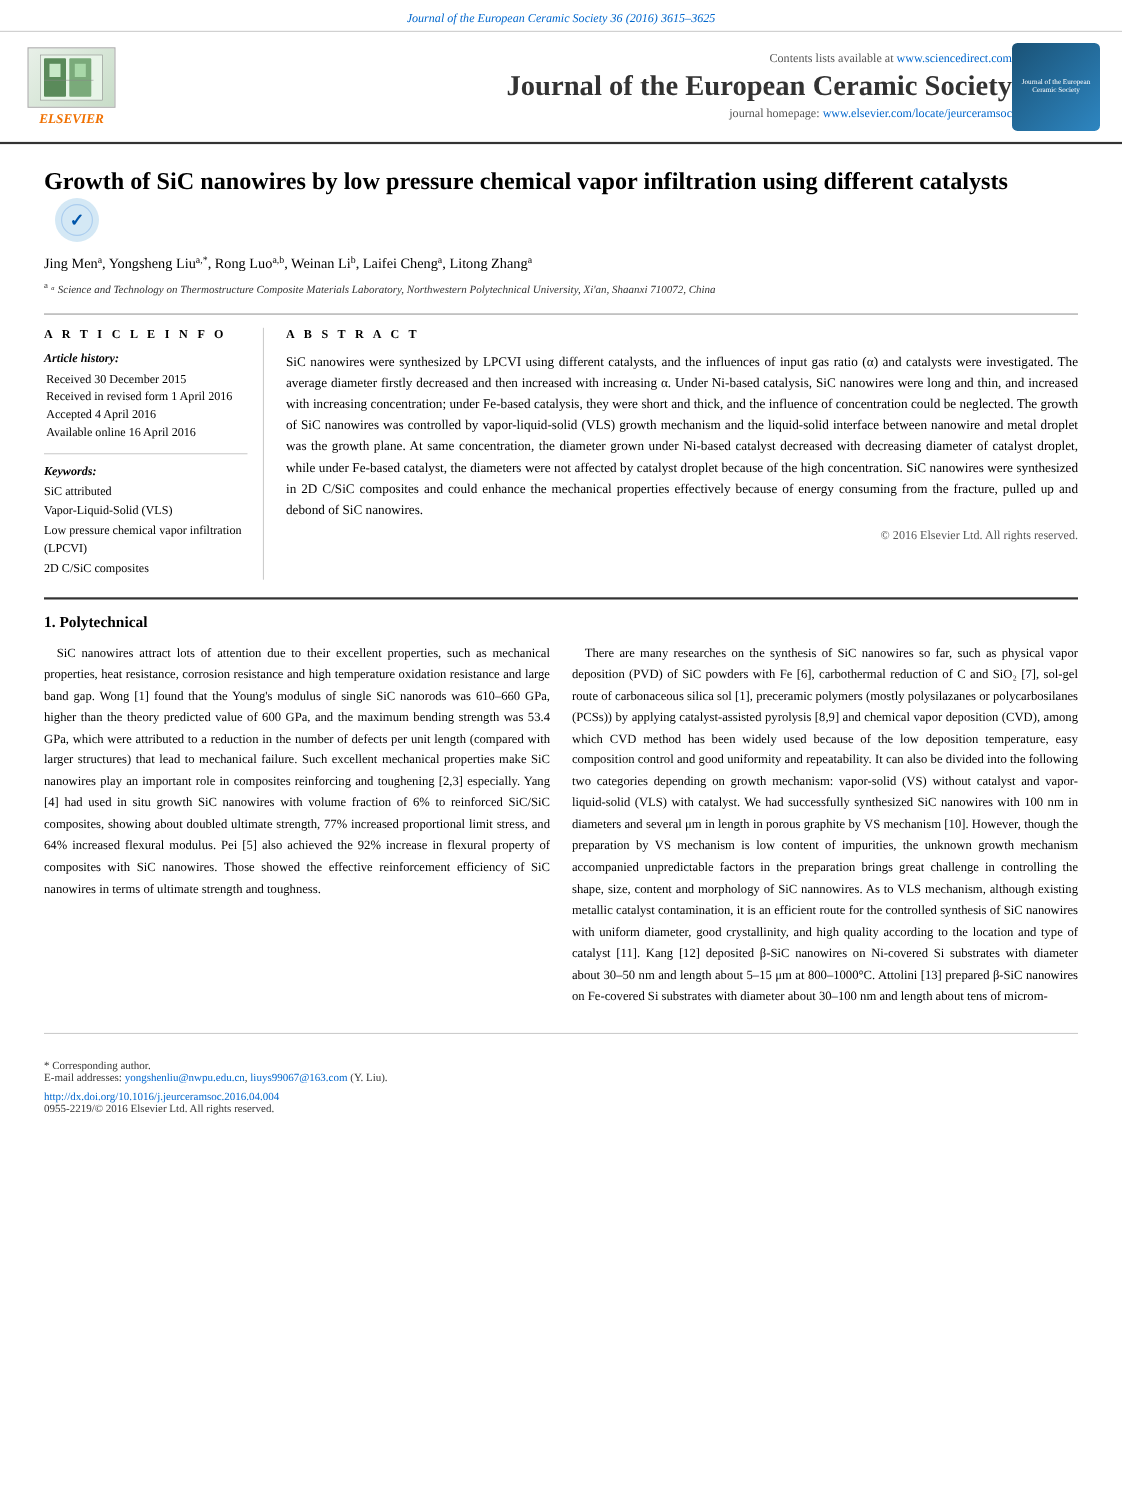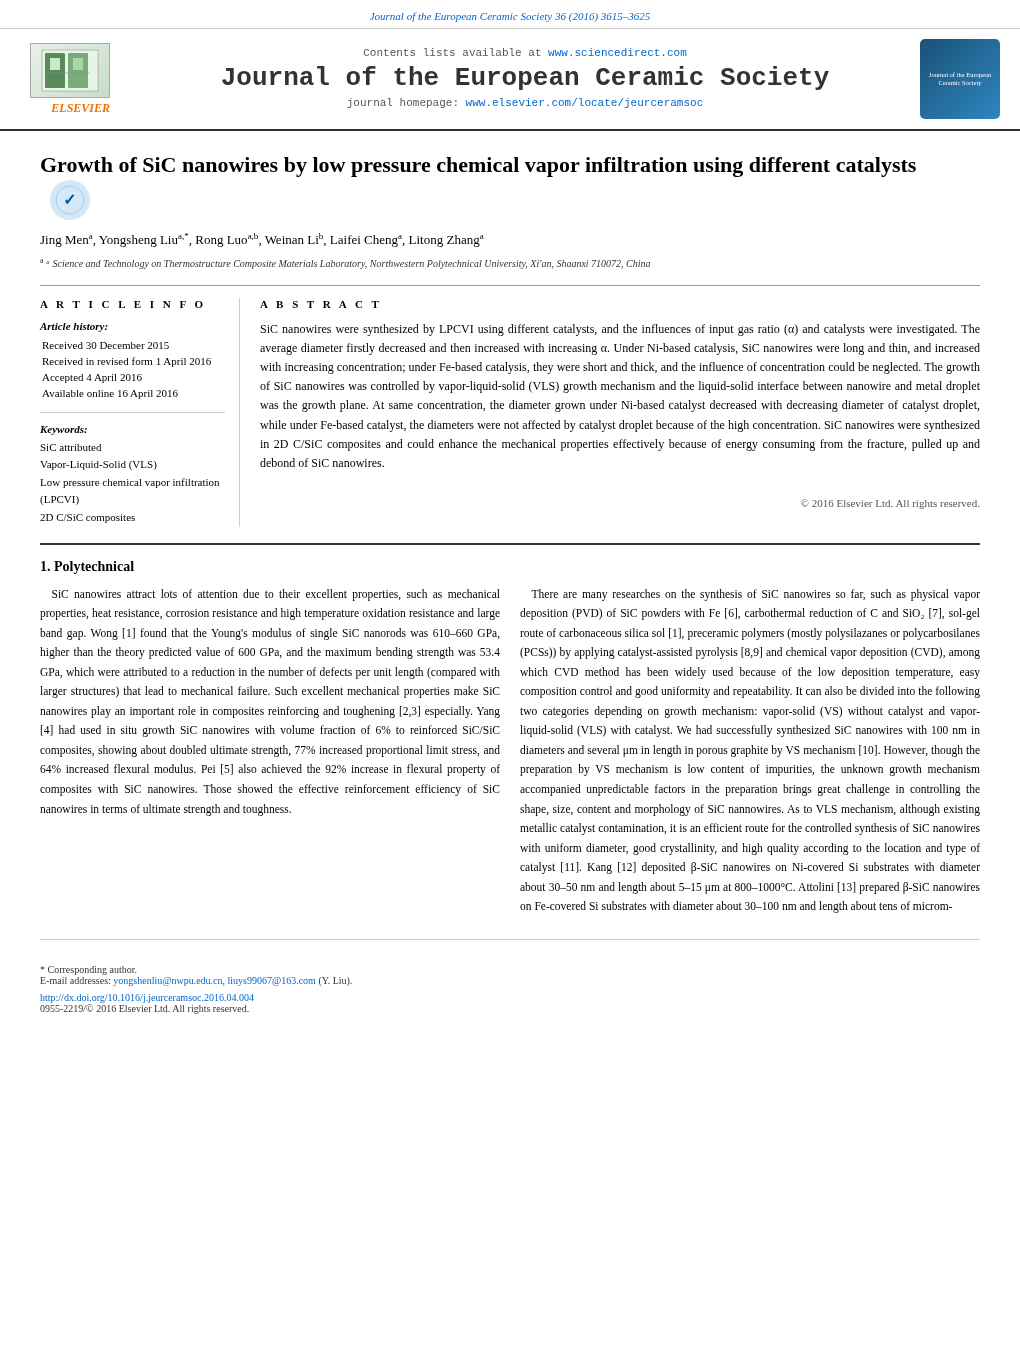--- a/index.html
+++ b/index.html
@@ -28,21 +28,21 @@
     .main-header {
       display: flex;
       align-items: center;
       padding: 10px 20px;
       border-bottom: 2px solid #333;
     }
     .elsevier-logo {
       width: 90px;
       display: flex;
       flex-direction: column;
-      align-items: flex-end;
+      align-items: center;
       margin-right: 20px;
     }
     .elsevier-logo .logo-box {
       width: 80px;
       height: 55px;
       background: linear-gradient(135deg, #e8f0e8, #c8ddc8);
       border: 1px solid #aaa;
       display: flex;
       align-items: center;
       justify-content: center;
@@ -51,22 +51,21 @@
       margin-bottom: 3px;
     }
     .elsevier-logo .elsevier-text {
       font-size: 12px;
       color: #f07000;
       font-weight: bold;
       font-style: italic;
     }
     .header-center {
       flex: 1;
-      text-align: center;
-      font-family: Liberation Mono, monospace;
+      text-align: right;
     }
     .header-center .contents-line {
       font-size: 11px;
       color: #555;
       margin-bottom: 2px;
     }
     .header-center .contents-link {
       color: #0066cc;
     }
     .header-center .journal-title {
@@ -187,21 +186,21 @@
       font-size: 12px;
       line-height: 1.6;
       text-align: justify;
       color: #000;
     }
 
     .copyright-line {
       font-size: 11px;
       text-align: right;
       color: #555;
-      margin-top: 24px;
+      margin-top: 8px;
     }
 
     
     .intro-section {
       border-top: 2px solid #333;
       padding-top: 14px;
     }
     .section-number-title {
       font-size: 14px;
       font-weight: bold;

